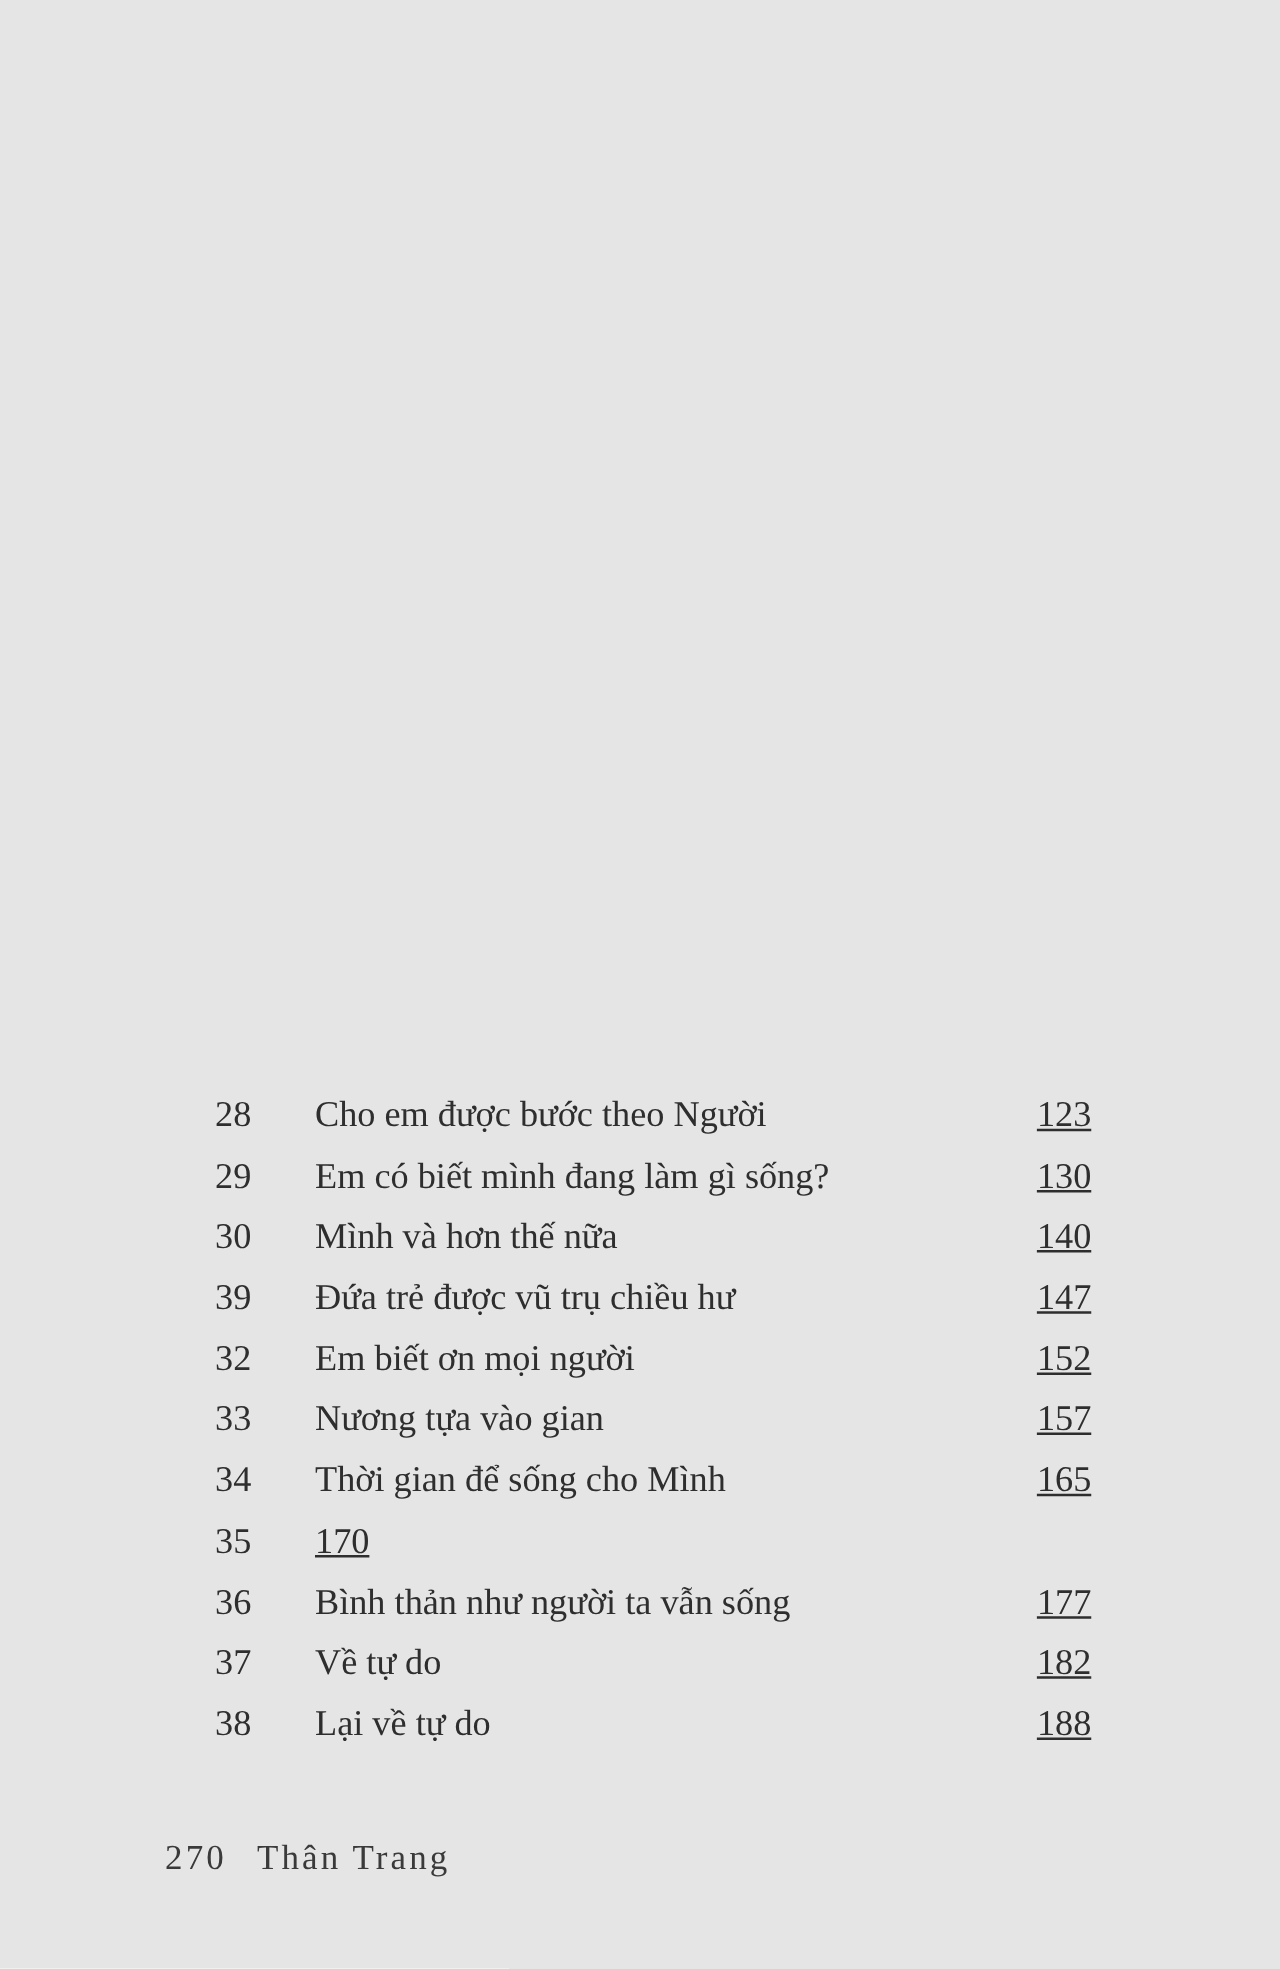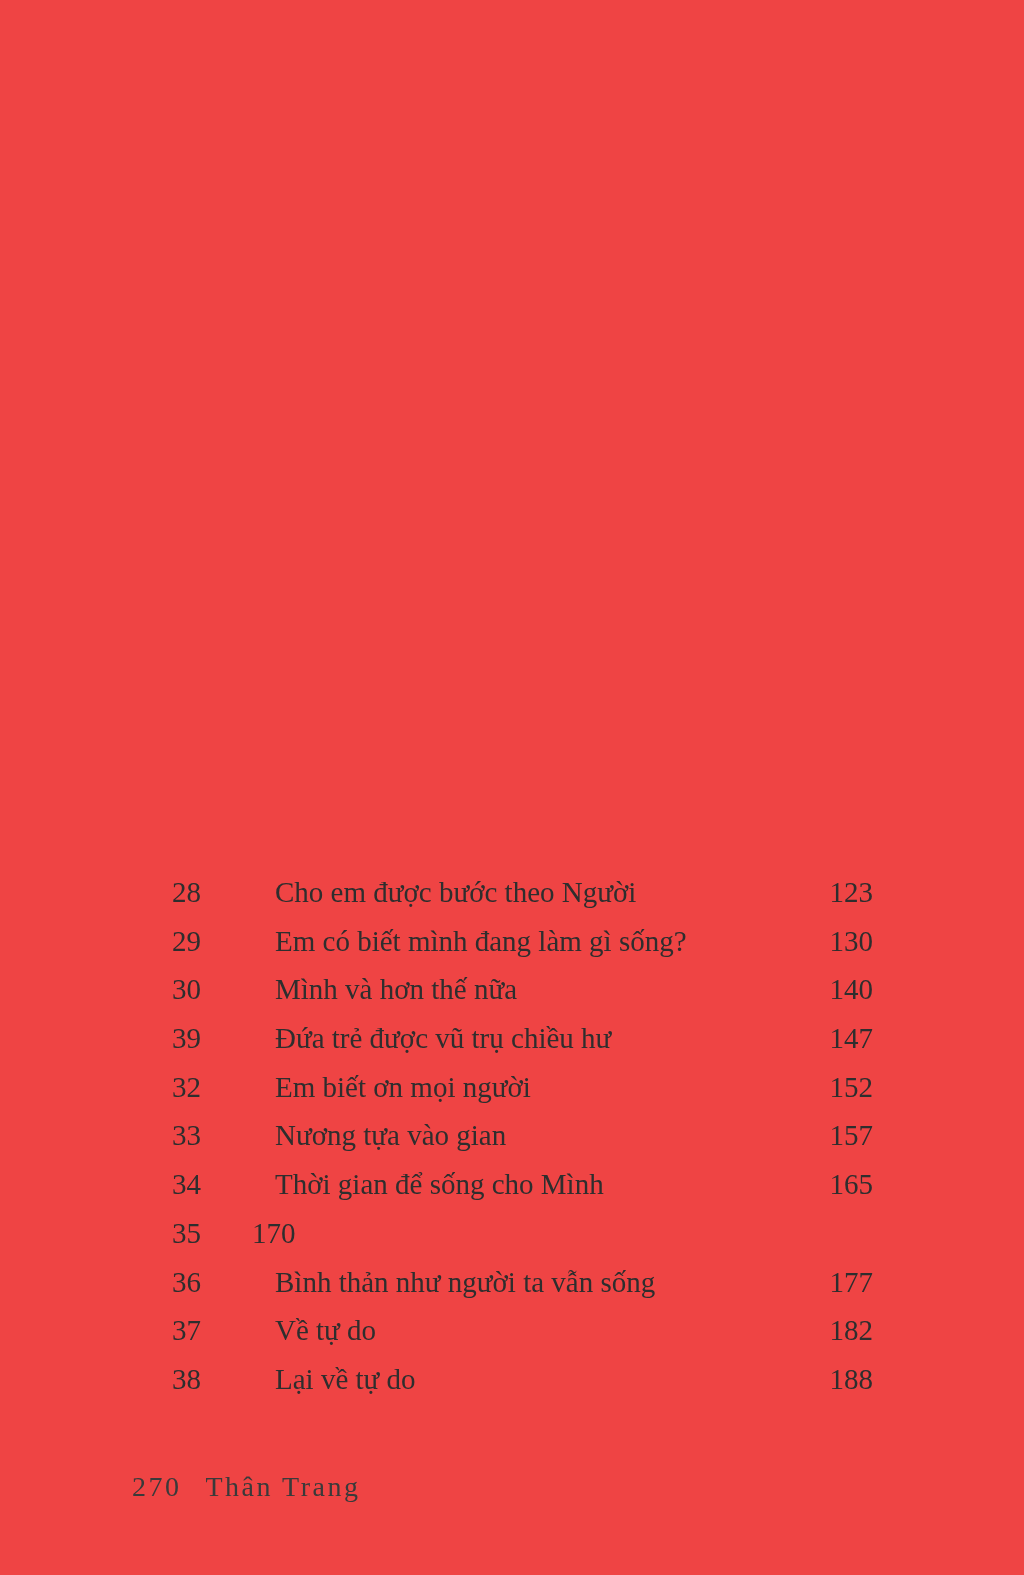--- a/index.html
+++ b/index.html
@@ -4,21 +4,21 @@
 <style>
   html, body {
     margin: 0;
     padding: 0;
     background: #ffffff;
   }
   .page {
     position: relative;
     width: 1024px;
     height: 1575px;
-    background: #ef4444;
+    background: #e5e5e5;
     font-family: "Liberation Serif", "DejaVu Serif", serif;
     color: #2e2e2e;
     overflow: hidden;
   }
   .toc {
     position: absolute;
     top: 868px;
     left: 172px;
     right: 151px;
   }
@@ -29,25 +29,25 @@
     font-size: 29px;
     line-height: 48.7px;
     white-space: nowrap;
   }
   .toc-num {
     flex: 0 0 80px;
   }
   .toc-title {
     flex: 1 1 auto;
     overflow: hidden;
-    margin-left: 23px;
   }
   .toc-page {
     flex: 0 0 auto;
     text-align: right;
+    text-decoration: underline;
   }
   .footer {
     position: absolute;
     top: 1473px;
     left: 132px;
     font-size: 28px;
     line-height: 28px;
     letter-spacing: 2.5px;
     color: #3a3a3a;
     white-space: nowrap;

